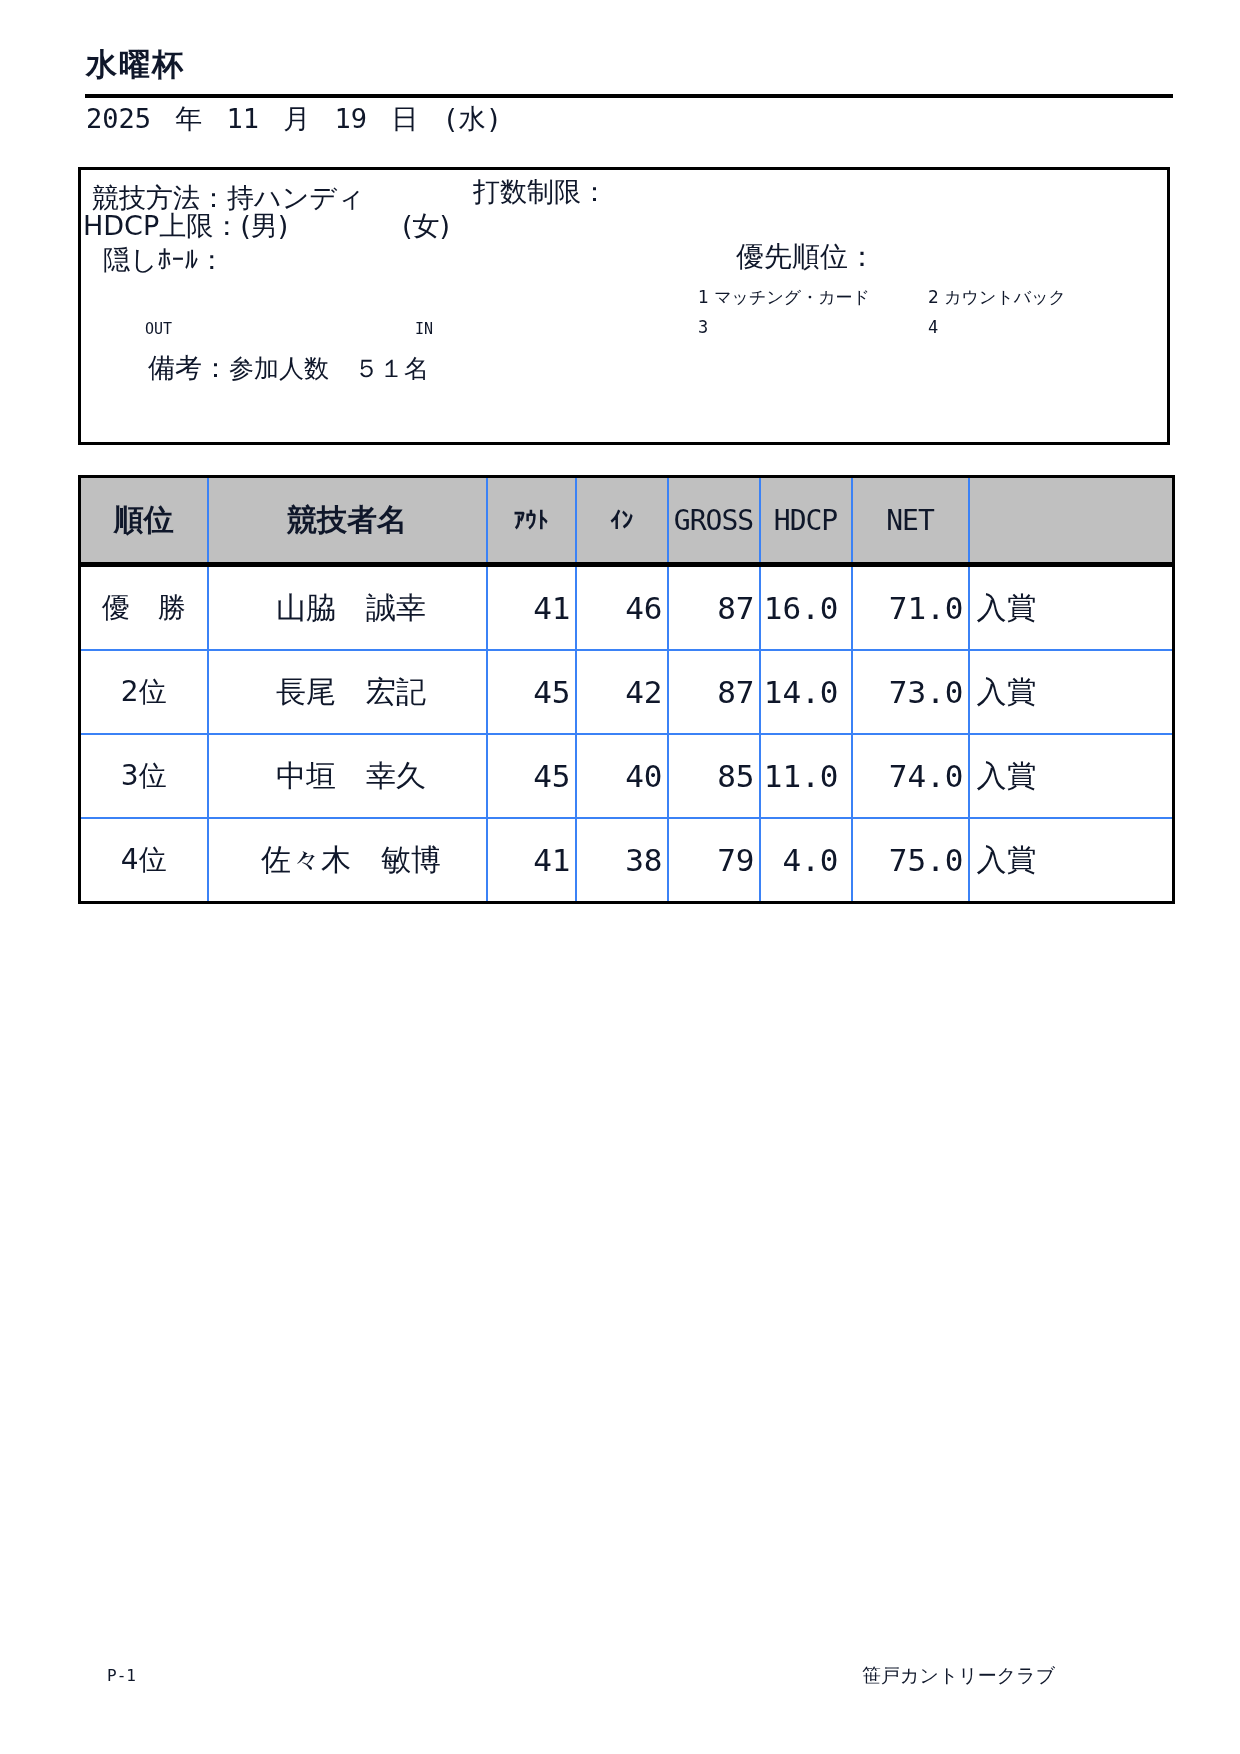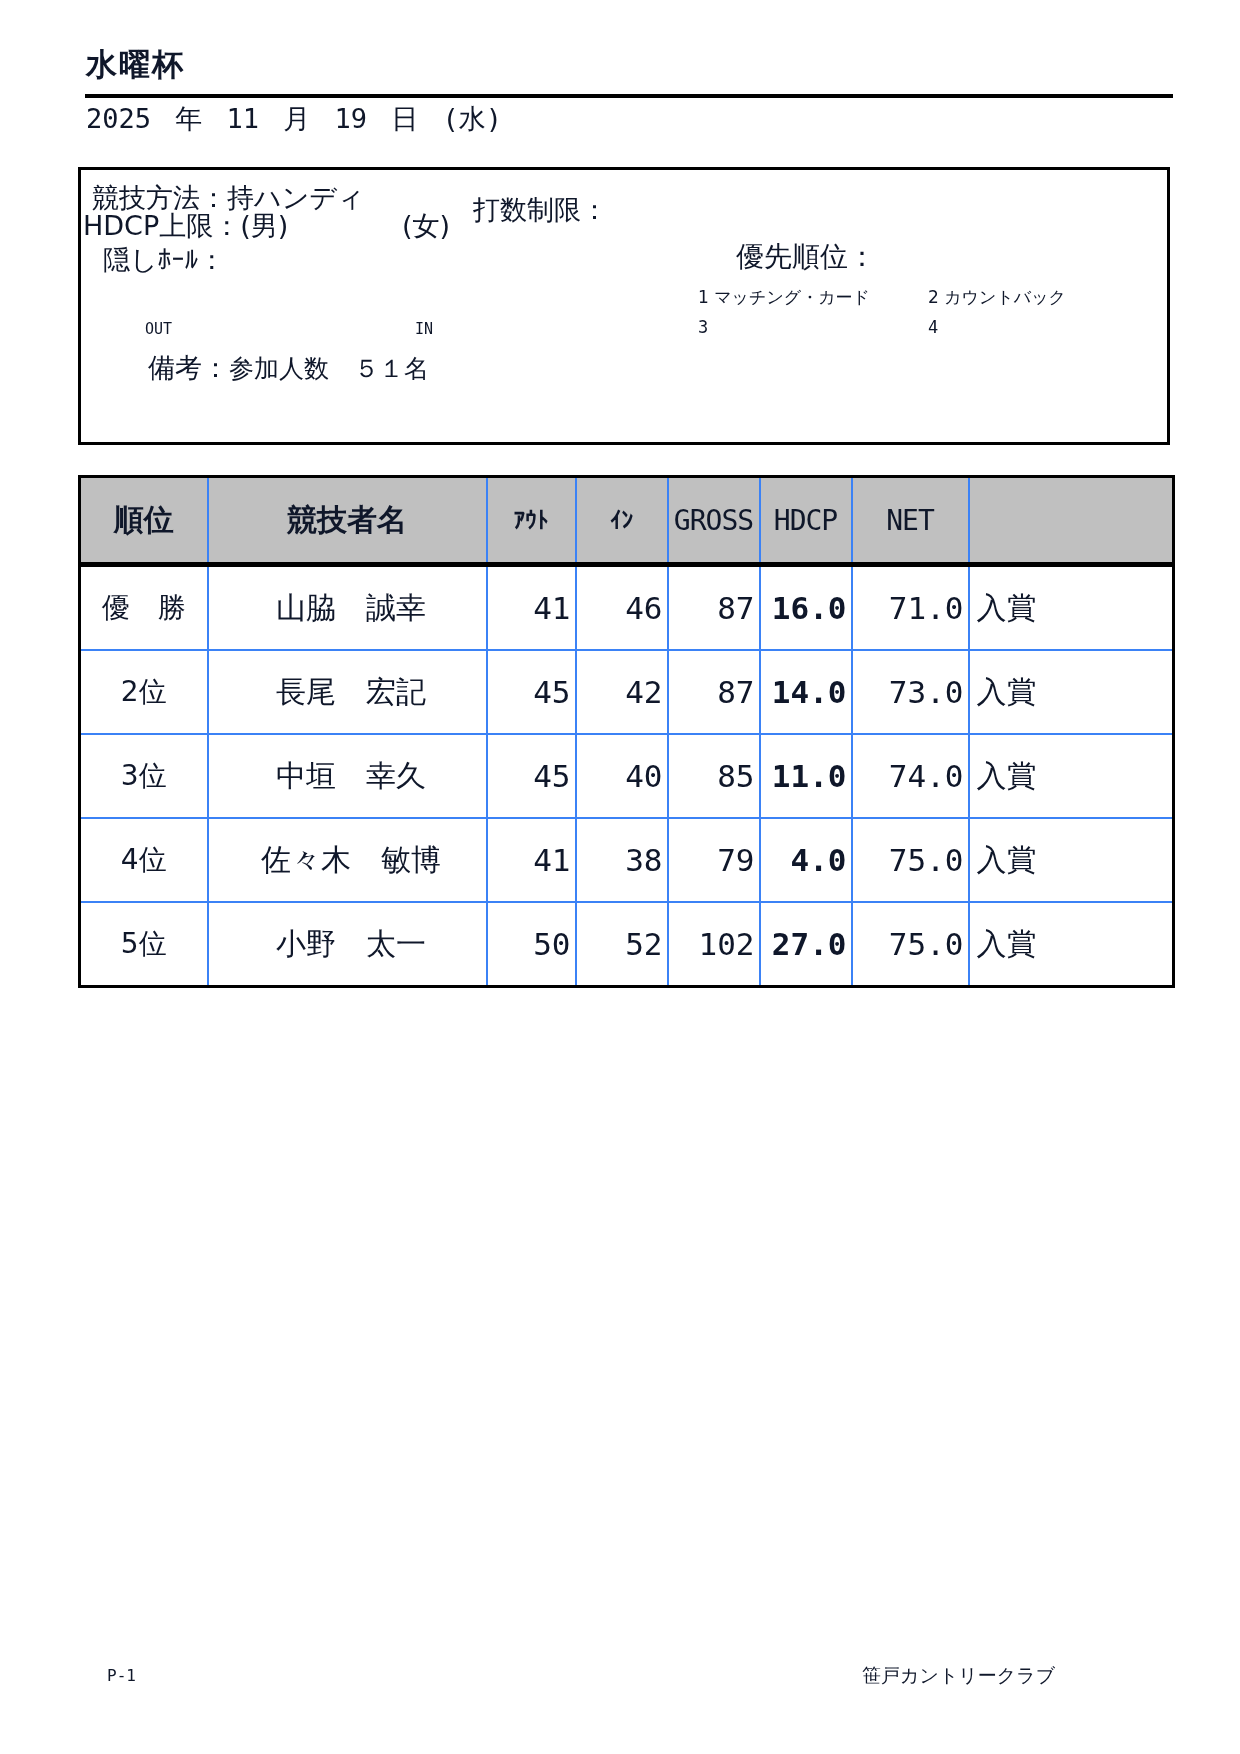--- a/index.html
+++ b/index.html
@@ -15,21 +15,21 @@
   .event-date { position:absolute; left:86px; top:101px; font-size:27px; font-weight:500; word-spacing:8px; }
 
   
   .info-box { position:absolute; left:78px; top:167px; width:1086px; height:272px; border:3px solid #000; background:#fff; }
   .info-box .abs { position:absolute; white-space:pre; }
   .fs-big { font-size:27px; font-weight:500; }
   .fs-small { font-size:17px; }
   .fs-tiny { font-size:15px; }
 
   .method        { left:11px;  top:10px;font-family:Liberation Mono, monospace;  }
-  .stroke-limit  { left:392px; top:22px;  }
+  .stroke-limit  { left:392px; top:4px;  }
   .hdcp-line     { left:2px;   top:38px; }
   .hdcp-female   { left:321px; top:38px; }
   .hidden-hole   { left:22px;  top:72px; }
   .priority      { left:655px; top:68px; font-size:28px; font-weight:500; }
   .priority-1    { left:617px; top:116px; }
   .priority-2    { left:847px; top:116px; }
   .out-label     { left:64px;  top:150px; }
   .in-label      { left:334px; top:150px; }
   .priority-3    { left:617px; top:147px; }
   .priority-4    { left:847px; top:147px; }
@@ -48,21 +48,21 @@
     text-align:center; vertical-align:middle; border-bottom:5px solid #000; padding:0;
   }
   .results-table th.kana  { font-size:23px; }
   .results-table th.latin { font-family:"DejaVu Sans Mono","DejaVu Sans",monospace; font-size:28px; letter-spacing:-1px; font-weight:500; padding:0; }
   .results-table td { height:80px; vertical-align:middle; font-weight:500; }
   td.rank  { text-align:center; font-size:28px; }
   td.name  { text-align:center; padding-left:9px; font-size:30px; }
   td.num   { text-align:right; font-family:"DejaVu Sans Mono","DejaVu Sans",monospace; font-size:31px; }
   td.c-out, td.c-in { padding-right:4px; }
   td.c-gross { padding-right:4px; }
-  td.c-hdcp  { padding-right:4px;font-weight:bold; }
+  td.c-hdcp  { padding-right:12px; }
   td.c-net   { padding-right:4px; }
   td.prize { text-align:left; padding-left:7px; font-size:30px; }
 
   
   .footer-left  { position:absolute; left:107px; top:1666px; font-size:16px; }
   .footer-right { position:absolute; left:862px; top:1663px; font-size:19px; }
 </style>
 </head>
 <body>
 
@@ -150,29 +150,19 @@
       <tr>
         <td class="rank">4位</td>
         <td class="name">佐々木　敏博</td>
         <td class="num c-out">41</td>
         <td class="num c-in">38</td>
         <td class="num c-gross">79</td>
         <td class="num c-hdcp">4.0</td>
         <td class="num c-net">75.0</td>
         <td class="prize">入賞</td>
       </tr>
-      <tr>
-        <td class="rank">5位</td>
-        <td class="name">小野　太一</td>
-        <td class="num c-out">50</td>
-        <td class="num c-in">52</td>
-        <td class="num c-gross">102</td>
-        <td class="num c-hdcp">27.0</td>
-        <td class="num c-net">75.0</td>
-        <td class="prize">入賞</td>
-      </tr>
     </tbody>
   </table>
 
   <div class="footer-left mono">P-1</div>
   <div class="footer-right">笹戸カントリークラブ</div>
 
 </div>
 
 </body></html>

